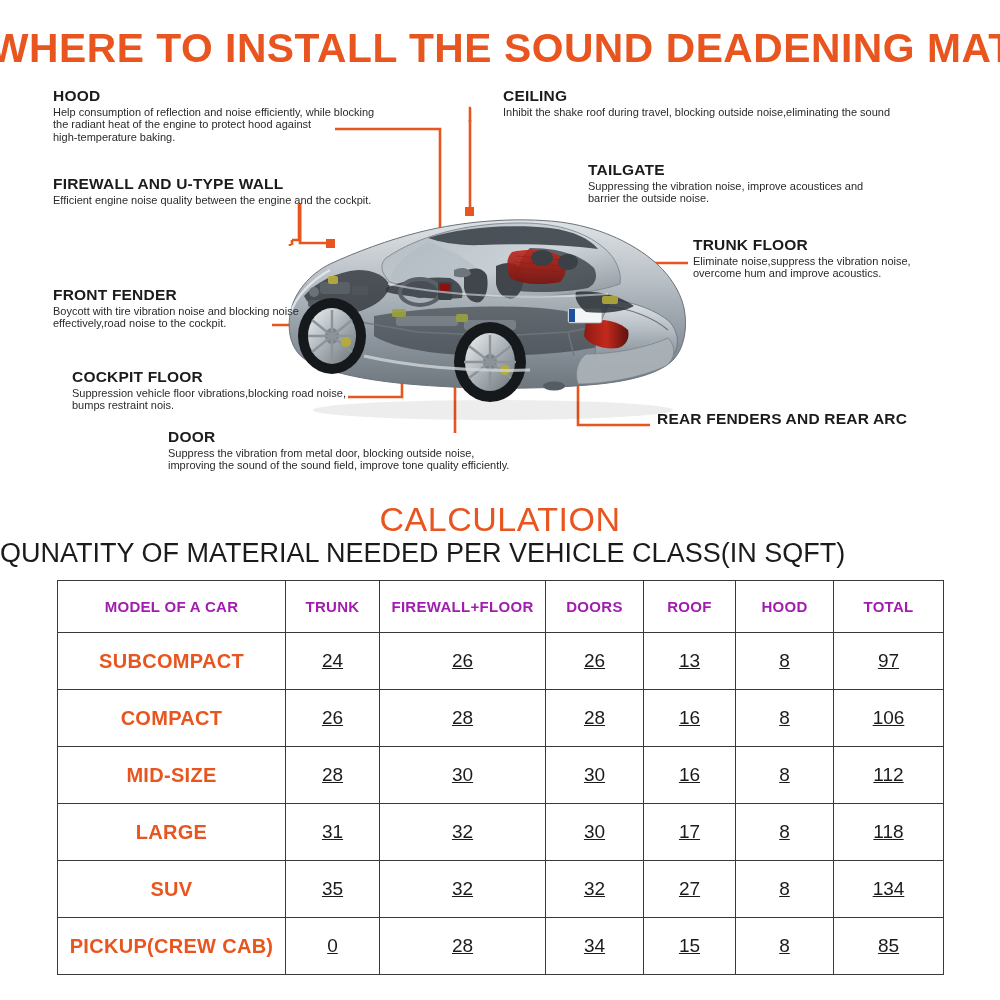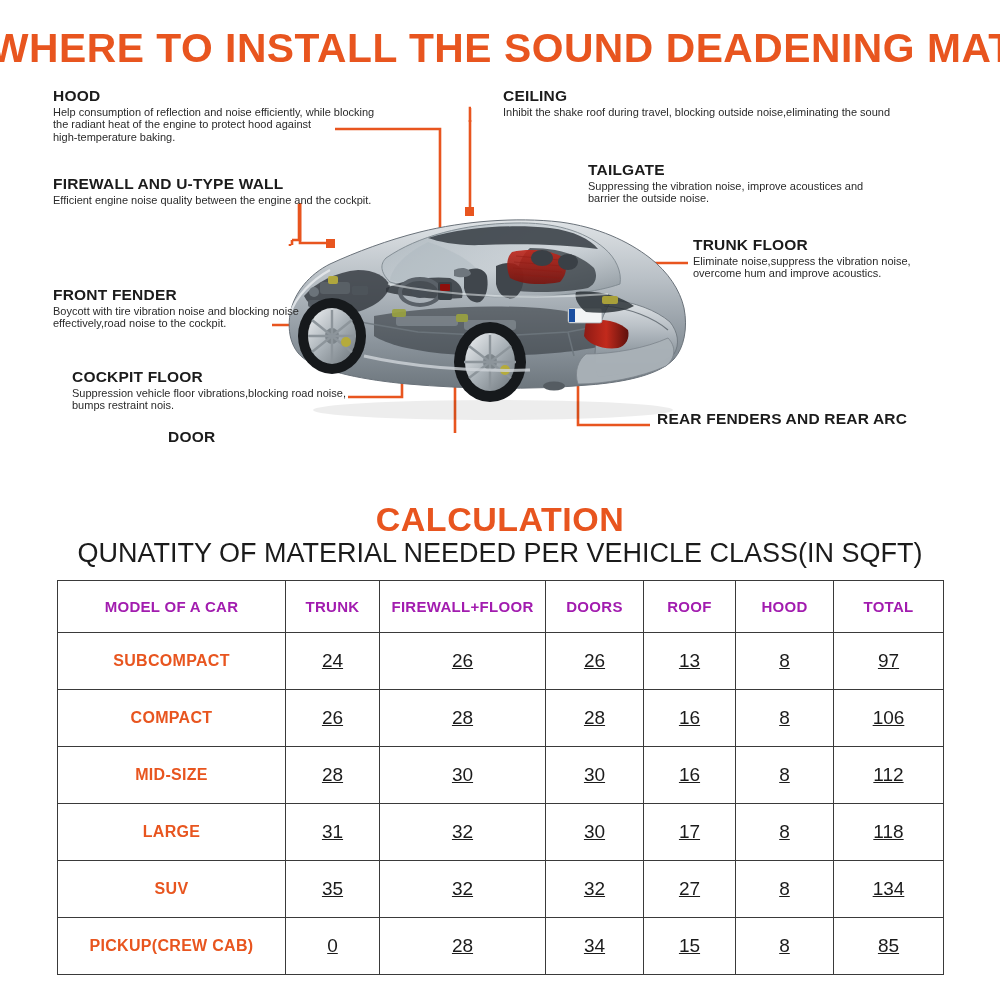--- a/index.html
+++ b/index.html
@@ -48,26 +48,25 @@
   #connectors { position:absolute; left:0; top:0; width:1000px; height:500px; }
 
   
   #car-figure { position:absolute; left:268px; top:196px; width:440px; height:230px; }
 
   
   #calc-title {
     position:absolute; left:0; top:500px; width:1000px;
     text-align:center;
     font-family:"Liberation Sans Narrow","Liberation Sans",sans-serif;
-    font-weight:bold; font-size:34px; letter-spacing:0.5px;
+    font-weight:normal; font-size:34px; letter-spacing:0.5px;
     color:#E8551F;
   }
   #calc-subtitle {
     position:absolute; left:0; top:538px; width:1000px;
-    text-align:center;
     font-family:"Liberation Sans Narrow","Liberation Sans",sans-serif;
     font-weight:400; font-size:27px; letter-spacing:0px;
     color:#1b1b1b;
     transform:scaleX(1.0);
   }
 
   
   #calc-table {
     position:absolute; left:57px; top:580px; width:886px;
     border-collapse:collapse;
@@ -84,21 +83,21 @@
     font-family:"Liberation Sans Narrow","Liberation Sans",sans-serif;
     font-weight:bold;
     font-size:15px;
     letter-spacing:0.3px;
     color:#a21caf;
     height:52px;
   }
   #calc-table tbody td.model {
     font-family:"Liberation Sans Narrow","Liberation Sans",sans-serif;
     font-weight:bold;
-    font-size:16px;
+    font-size:20px;
     letter-spacing:0.3px;
     color:#E8551F;
   }
   #calc-table tbody td.num {
     font-family:"Liberation Sans Narrow","Liberation Sans",sans-serif;
     font-weight:400;
     font-size:19px;
     color:#1b1b1b;
     text-decoration:underline;
   }
@@ -350,20 +349,24 @@
 <div class="callout" style="left:72px; top:368px;">
   <div class="c-head">COCKPIT FLOOR</div>
   <div class="c-body">
     <div>Suppression vehicle floor vibrations,blocking road noise,</div>
     <div>bumps restraint nois.</div>
   </div>
 </div>
 
 <div class="callout" style="left:168px; top:428px;">
   <div class="c-head">DOOR</div>
+  <div class="c-body">
+    <div>Suppress the vibration from metal door, blocking outside noise,</div>
+    <div>improving the sound of the sound field, improve tone quality efficiently.</div>
+  </div>
 </div>
 
 <div class="callout" style="left:503px; top:87px;">
   <div class="c-head">CEILING</div>
   <div class="c-body">
     <div>Inhibit the shake roof during travel, blocking outside noise,eliminating the sound</div>
   </div>
 </div>
 
 <div class="callout" style="left:588px; top:161px;">

